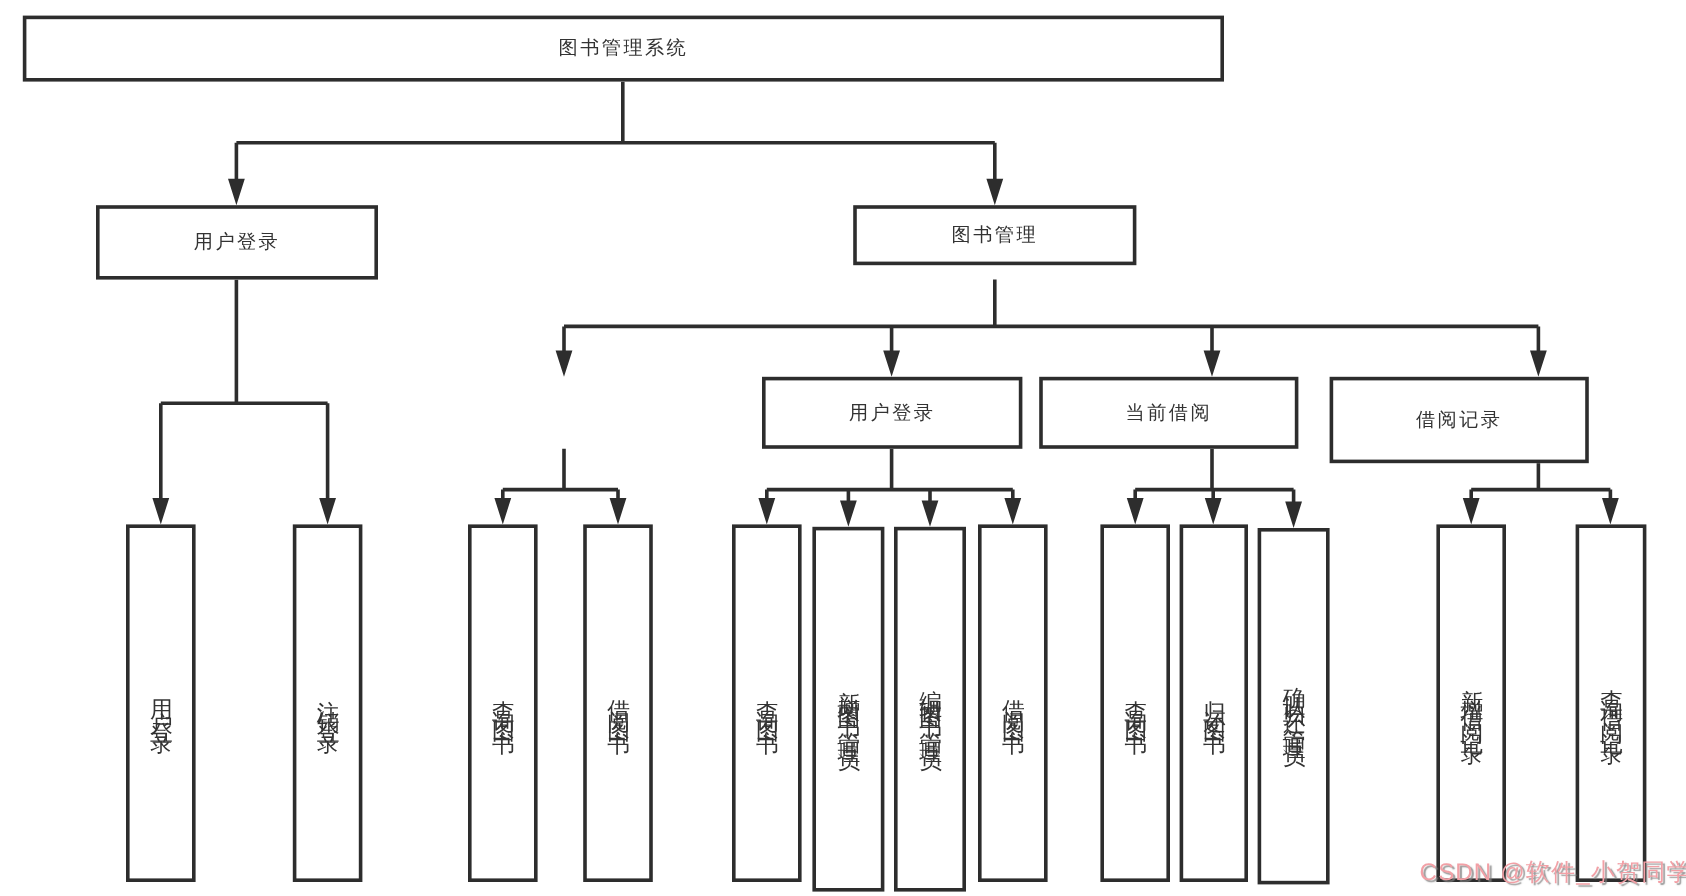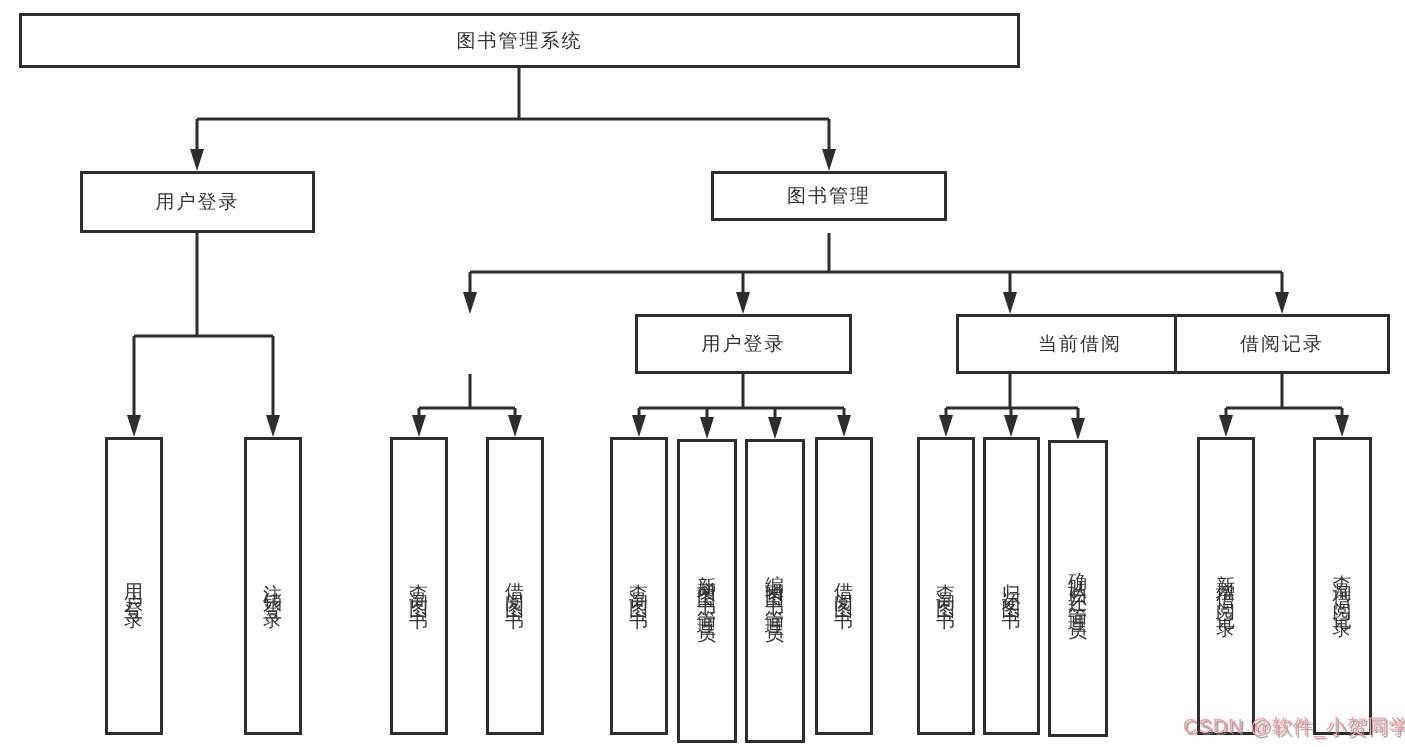--- a/index.html
+++ b/index.html
@@ -22,21 +22,21 @@
     box-sizing: border-box;
     border: 3px solid #2d2d2d;
     background: #ffffff;
     color: #333333;
     display: flex;
     align-items: center;
     justify-content: center;
     z-index: 2;
   }
   .h {
-    font-size: 19px;
+    font-size: 16px;
     letter-spacing: 2px;
     white-space: nowrap;
   }
   .v {
     writing-mode: vertical-rl;
     text-orientation: mixed;
     font-size: 19px;
     letter-spacing: 9px;
     line-height: 1;
   }
@@ -94,22 +94,22 @@
       M1219 415 L1233 415 L1226 437 Z
       M1335 415 L1349 415 L1342 437 Z"></path>
   </svg>
 
   <div class="box h" style="left:19px; top:13px; width:1001px; height:55px">图书管理系统</div>
 
   <div class="box h" style="left:80px; top:171px; width:235px; height:62px">用户登录</div>
   <div class="box h" style="left:711px; top:171px; width:236px; height:50px">图书管理</div>
 
   <div class="box h" style="left:635px; top:314px; width:217px; height:60px">用户登录</div>
-  <div class="box h" style="left:956px; top:314px; width:248px; height:60px">当前借阅</div>
-  <div class="box h" style="left:1174px; top:314px; width:216px; height:60px">借阅记录</div>
+  <div class="box h" style="left:866px; top:314px; width:216px; height:60px">当前借阅</div>
+  <div class="box h" style="left:1108px; top:314px; width:216px; height:72px">借阅记录</div>
 
   <div class="box v" style="left:105px; top:437px; width:58px; height:298px">用户登录</div>
   <div class="box v" style="left:244px; top:437px; width:58px; height:298px">注销登录</div>
 
   <div class="box v" style="left:390px; top:437px; width:58px; height:298px">查询图书</div>
   <div class="box v" style="left:486px; top:437px; width:58px; height:298px">借阅图书</div>
 
   <div class="box v" style="left:610px; top:437px; width:58px; height:298px">查询图书</div>
   <div class="box v" style="left:677px; top:439px; width:60px; height:304px; letter-spacing:7px">新增图书（管理员）</div>
   <div class="box v" style="left:745px; top:439px; width:60px; height:304px; letter-spacing:7px">编辑图书（管理员）</div>

